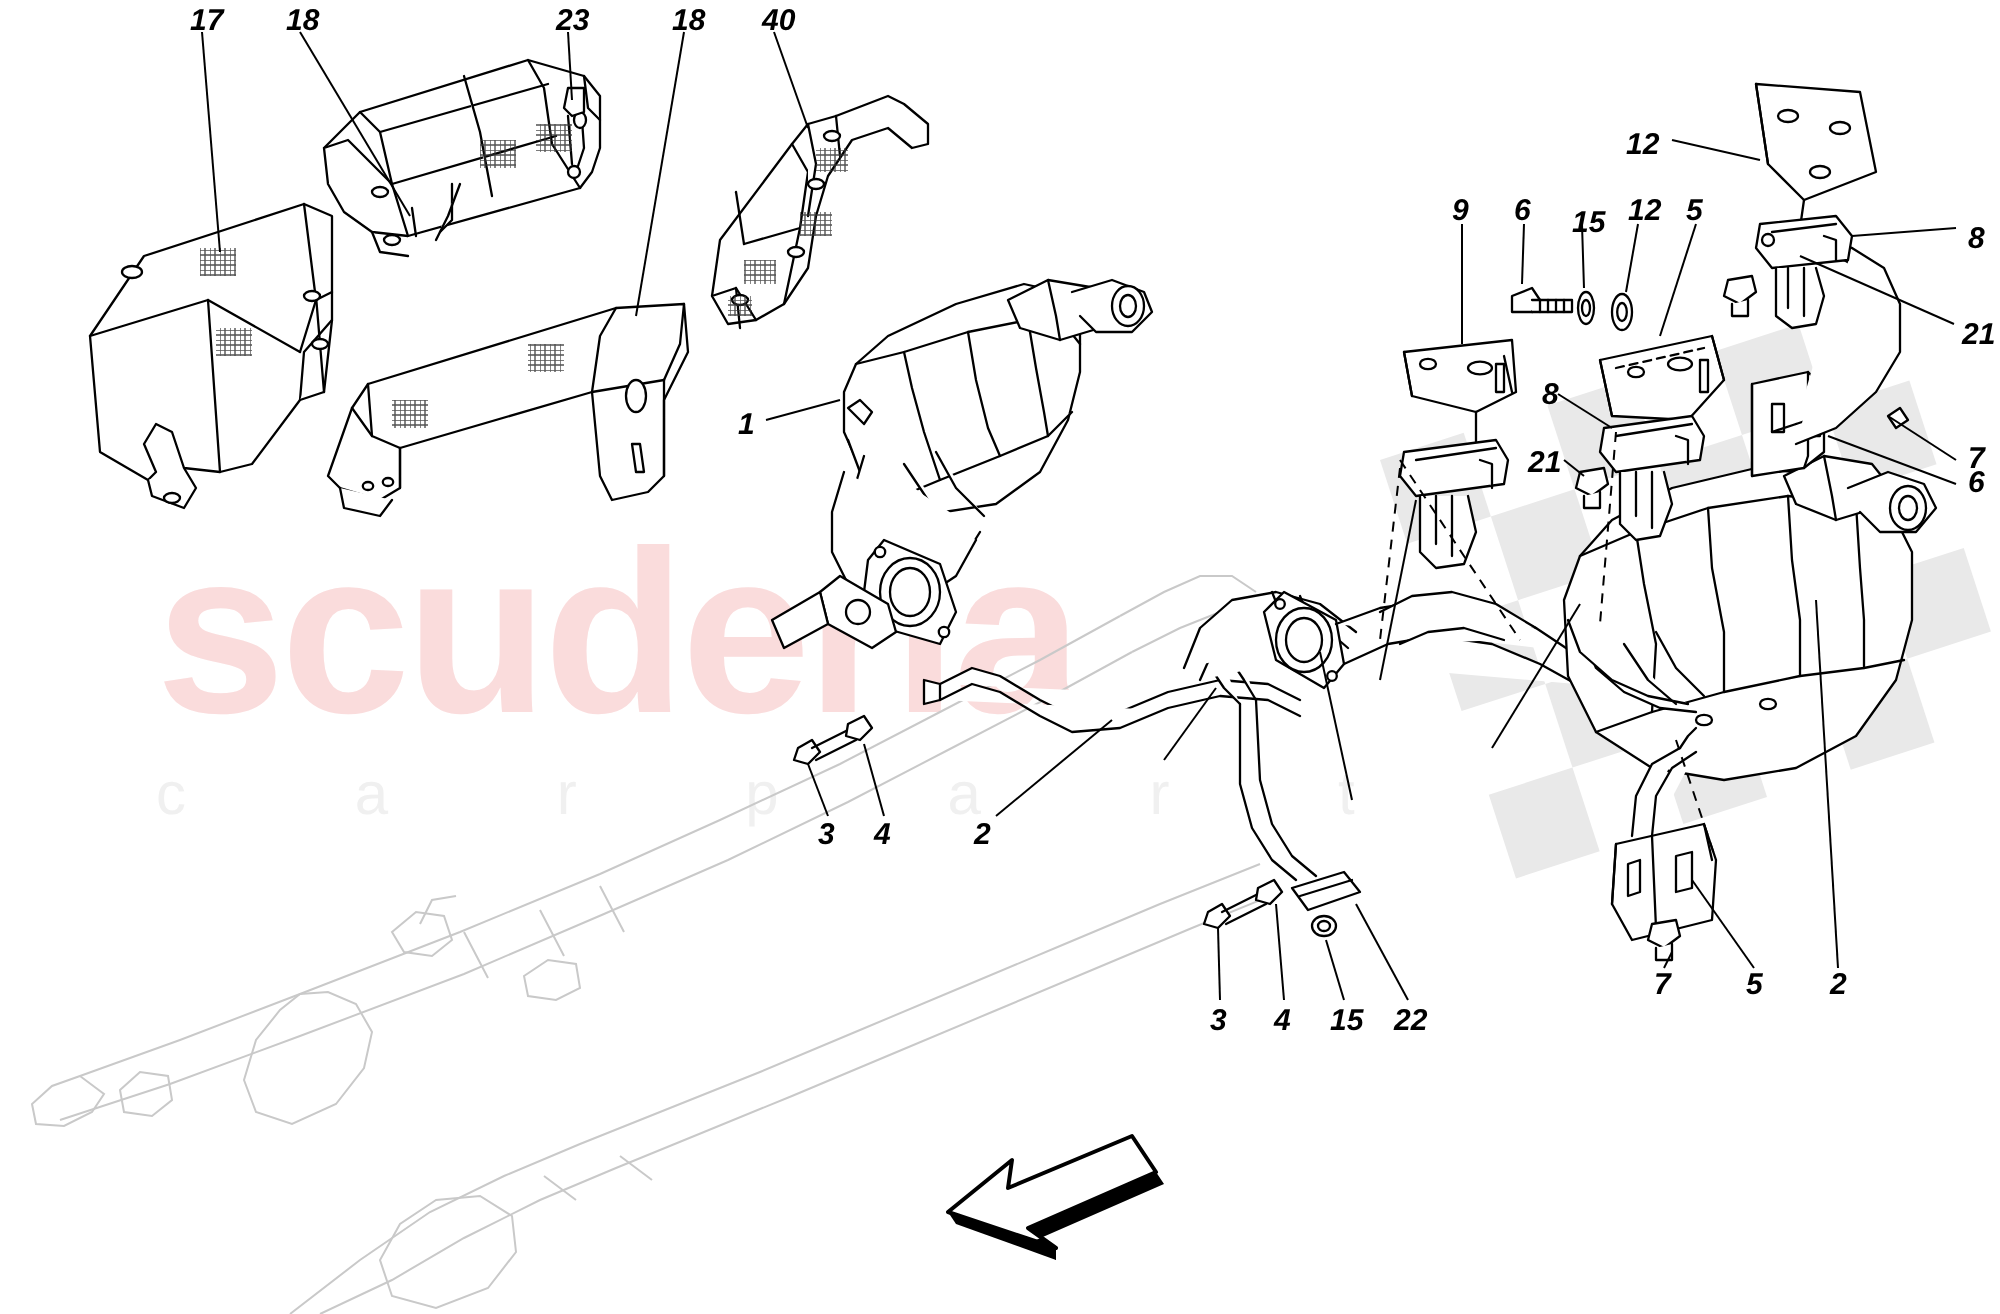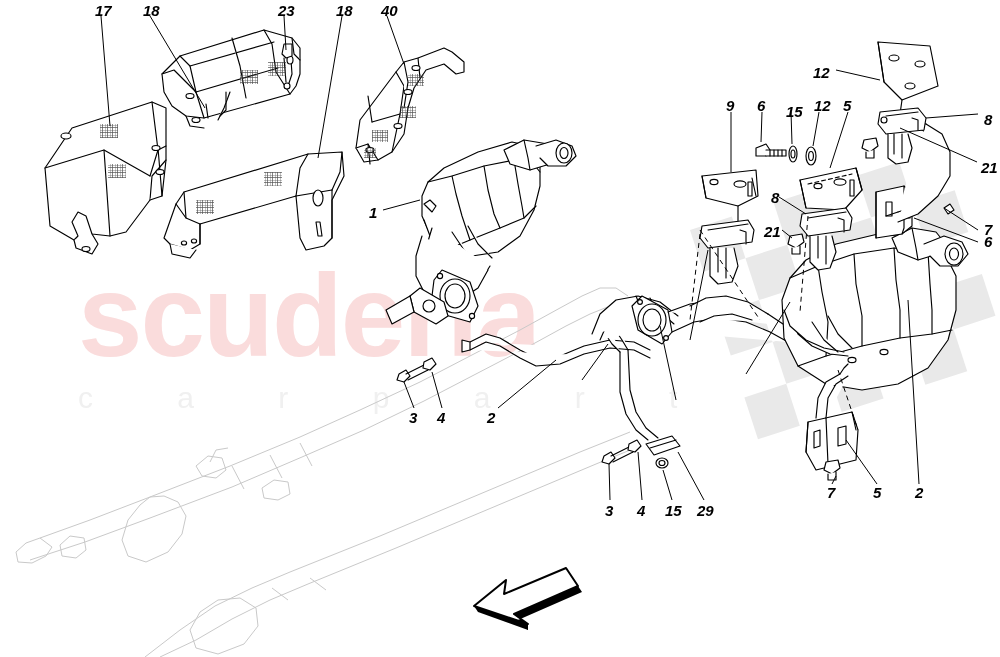--- a/index.html
+++ b/index.html
@@ -486,18 +486,18 @@
   <div class="lbl" style="left:984px; top:222px;">7</div>
   <div class="lbl" style="left:984px; top:234px;">6</div>
   <div class="lbl" style="left:771px; top:190px;">8</div>
   <div class="lbl" style="left:764px; top:224px;">21</div>
   <div class="lbl" style="left:409px; top:410px;">3</div>
   <div class="lbl" style="left:437px; top:410px;">4</div>
   <div class="lbl" style="left:487px; top:410px;">2</div>
   <div class="lbl" style="left:605px; top:503px;">3</div>
   <div class="lbl" style="left:637px; top:503px;">4</div>
   <div class="lbl" style="left:665px; top:503px;">15</div>
-  <div class="lbl" style="left:697px; top:503px;">29</div>
+  <div class="lbl" style="left:697px; top:503px;">22</div>
   <div class="lbl" style="left:827px; top:485px;">7</div>
   <div class="lbl" style="left:873px; top:485px;">5</div>
   <div class="lbl" style="left:915px; top:485px;">2</div>
 
 </div>
 
 </body></html>

